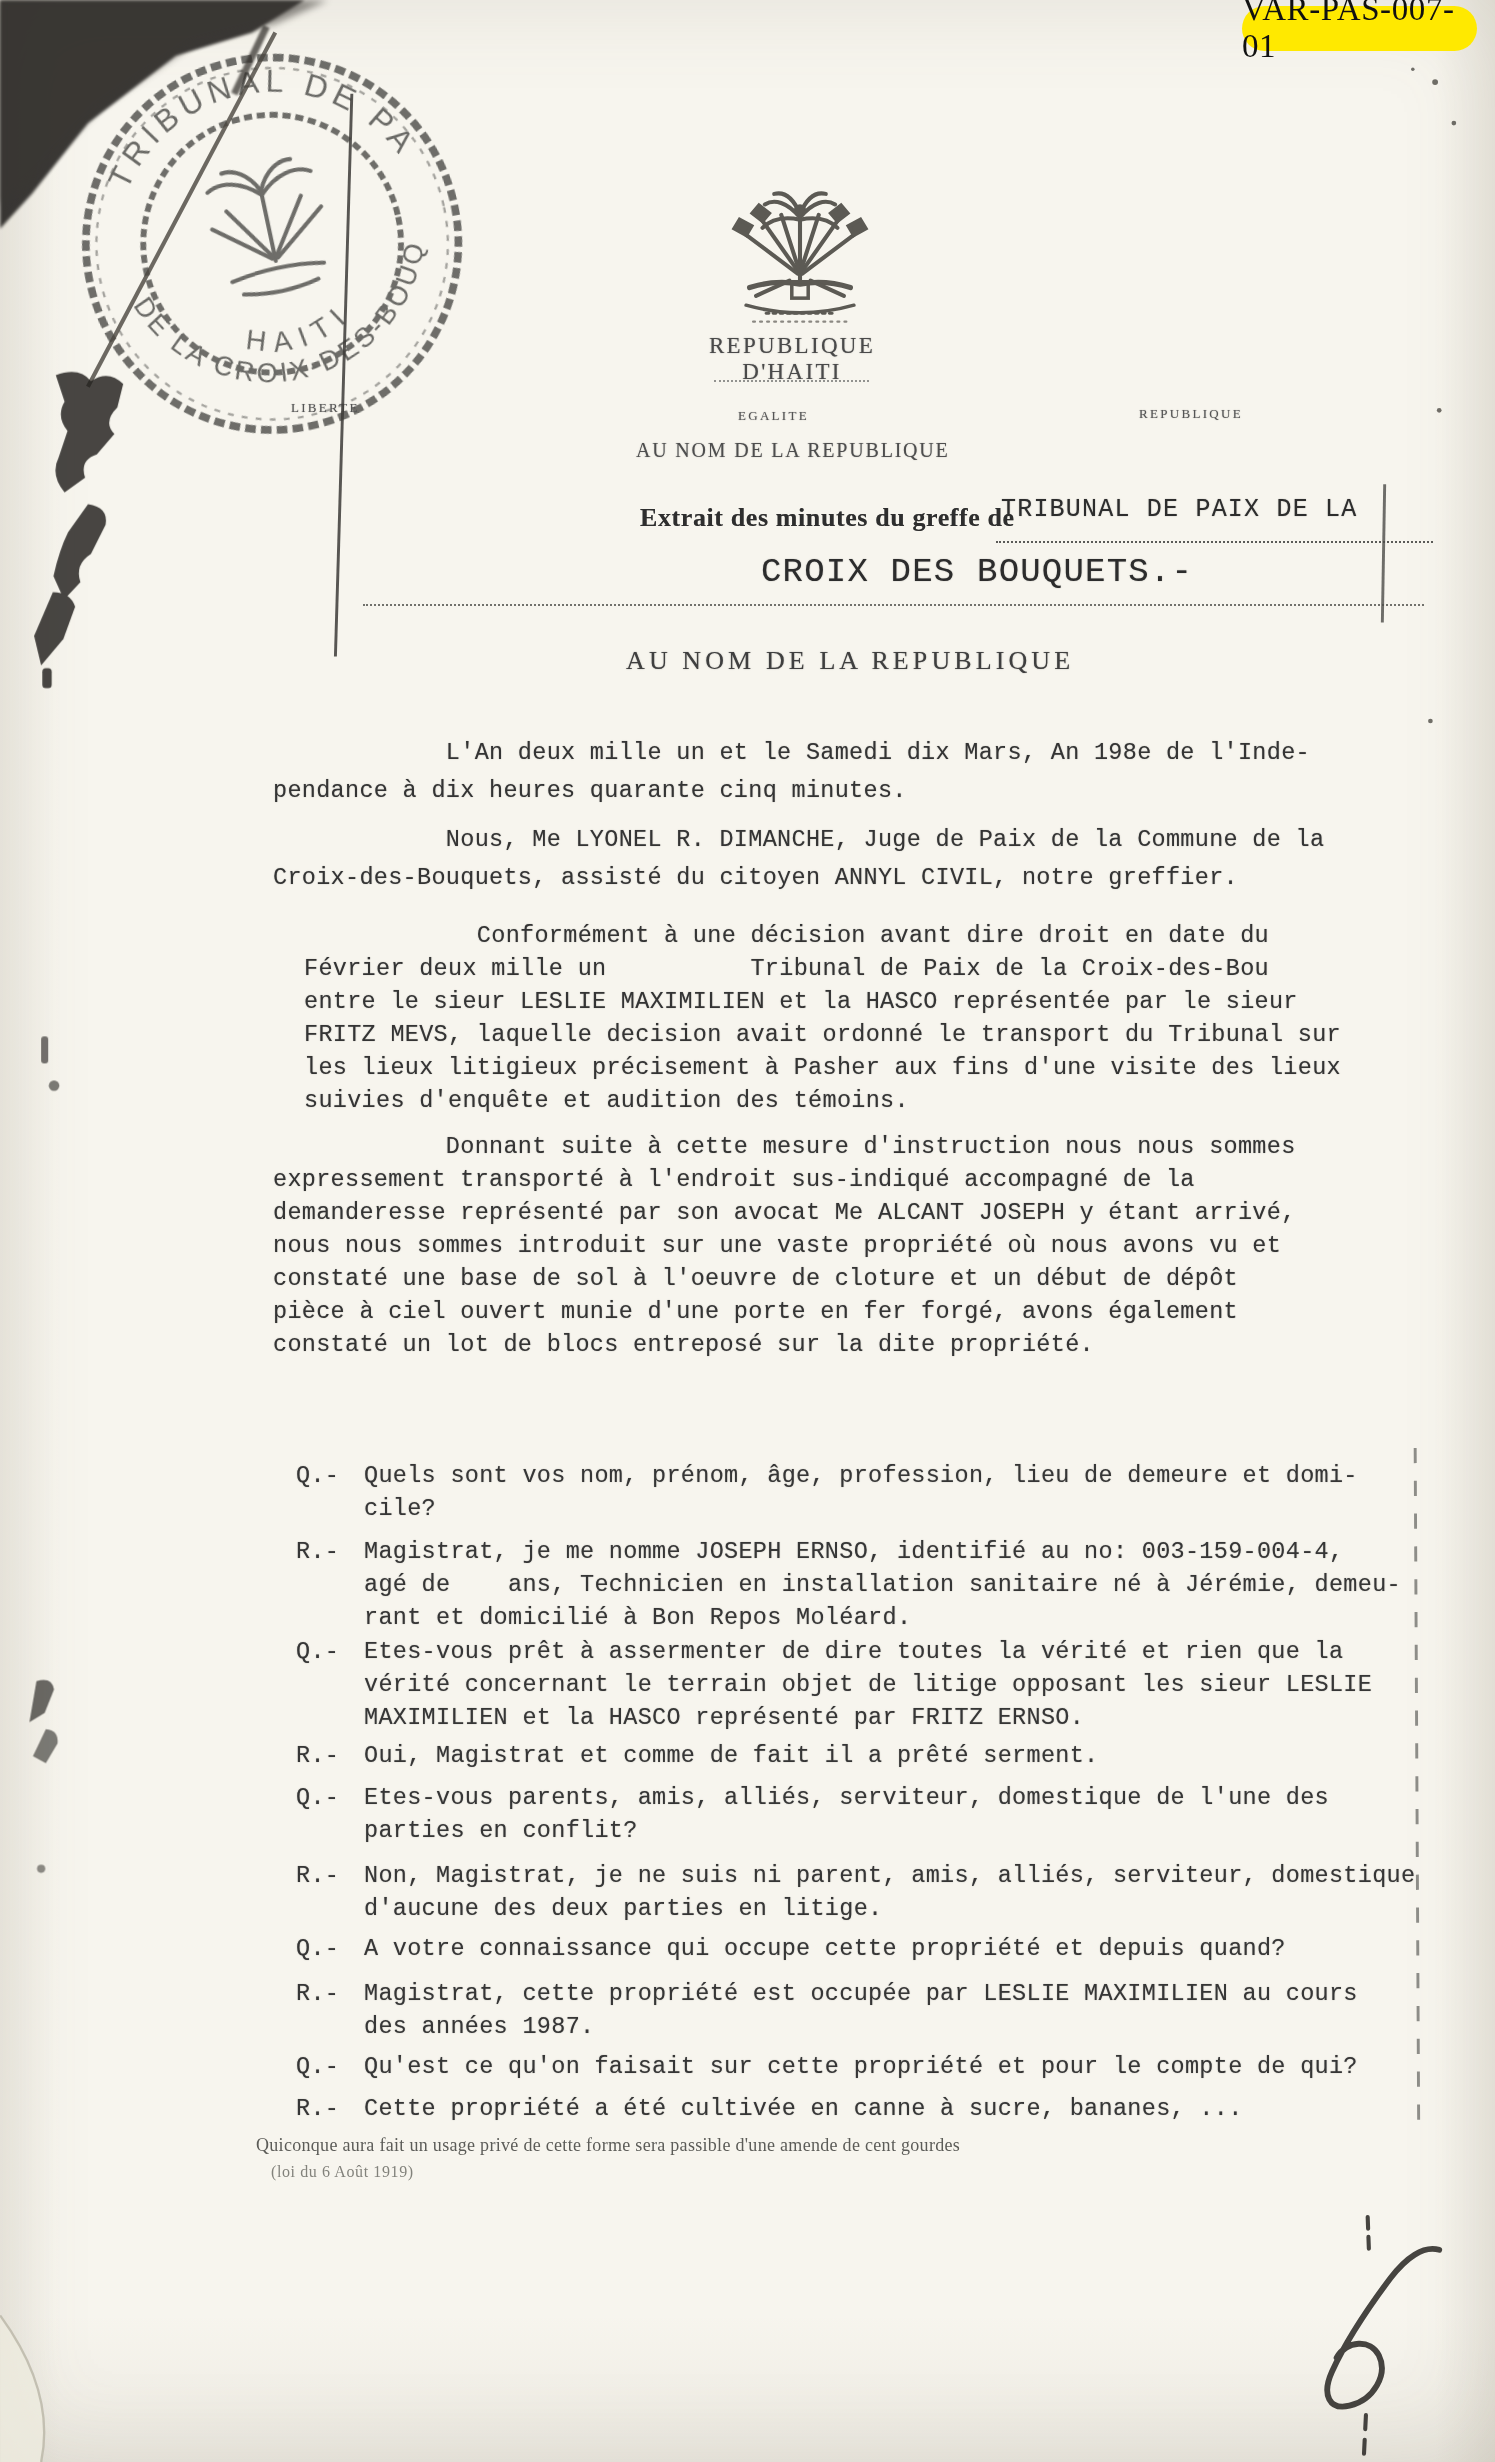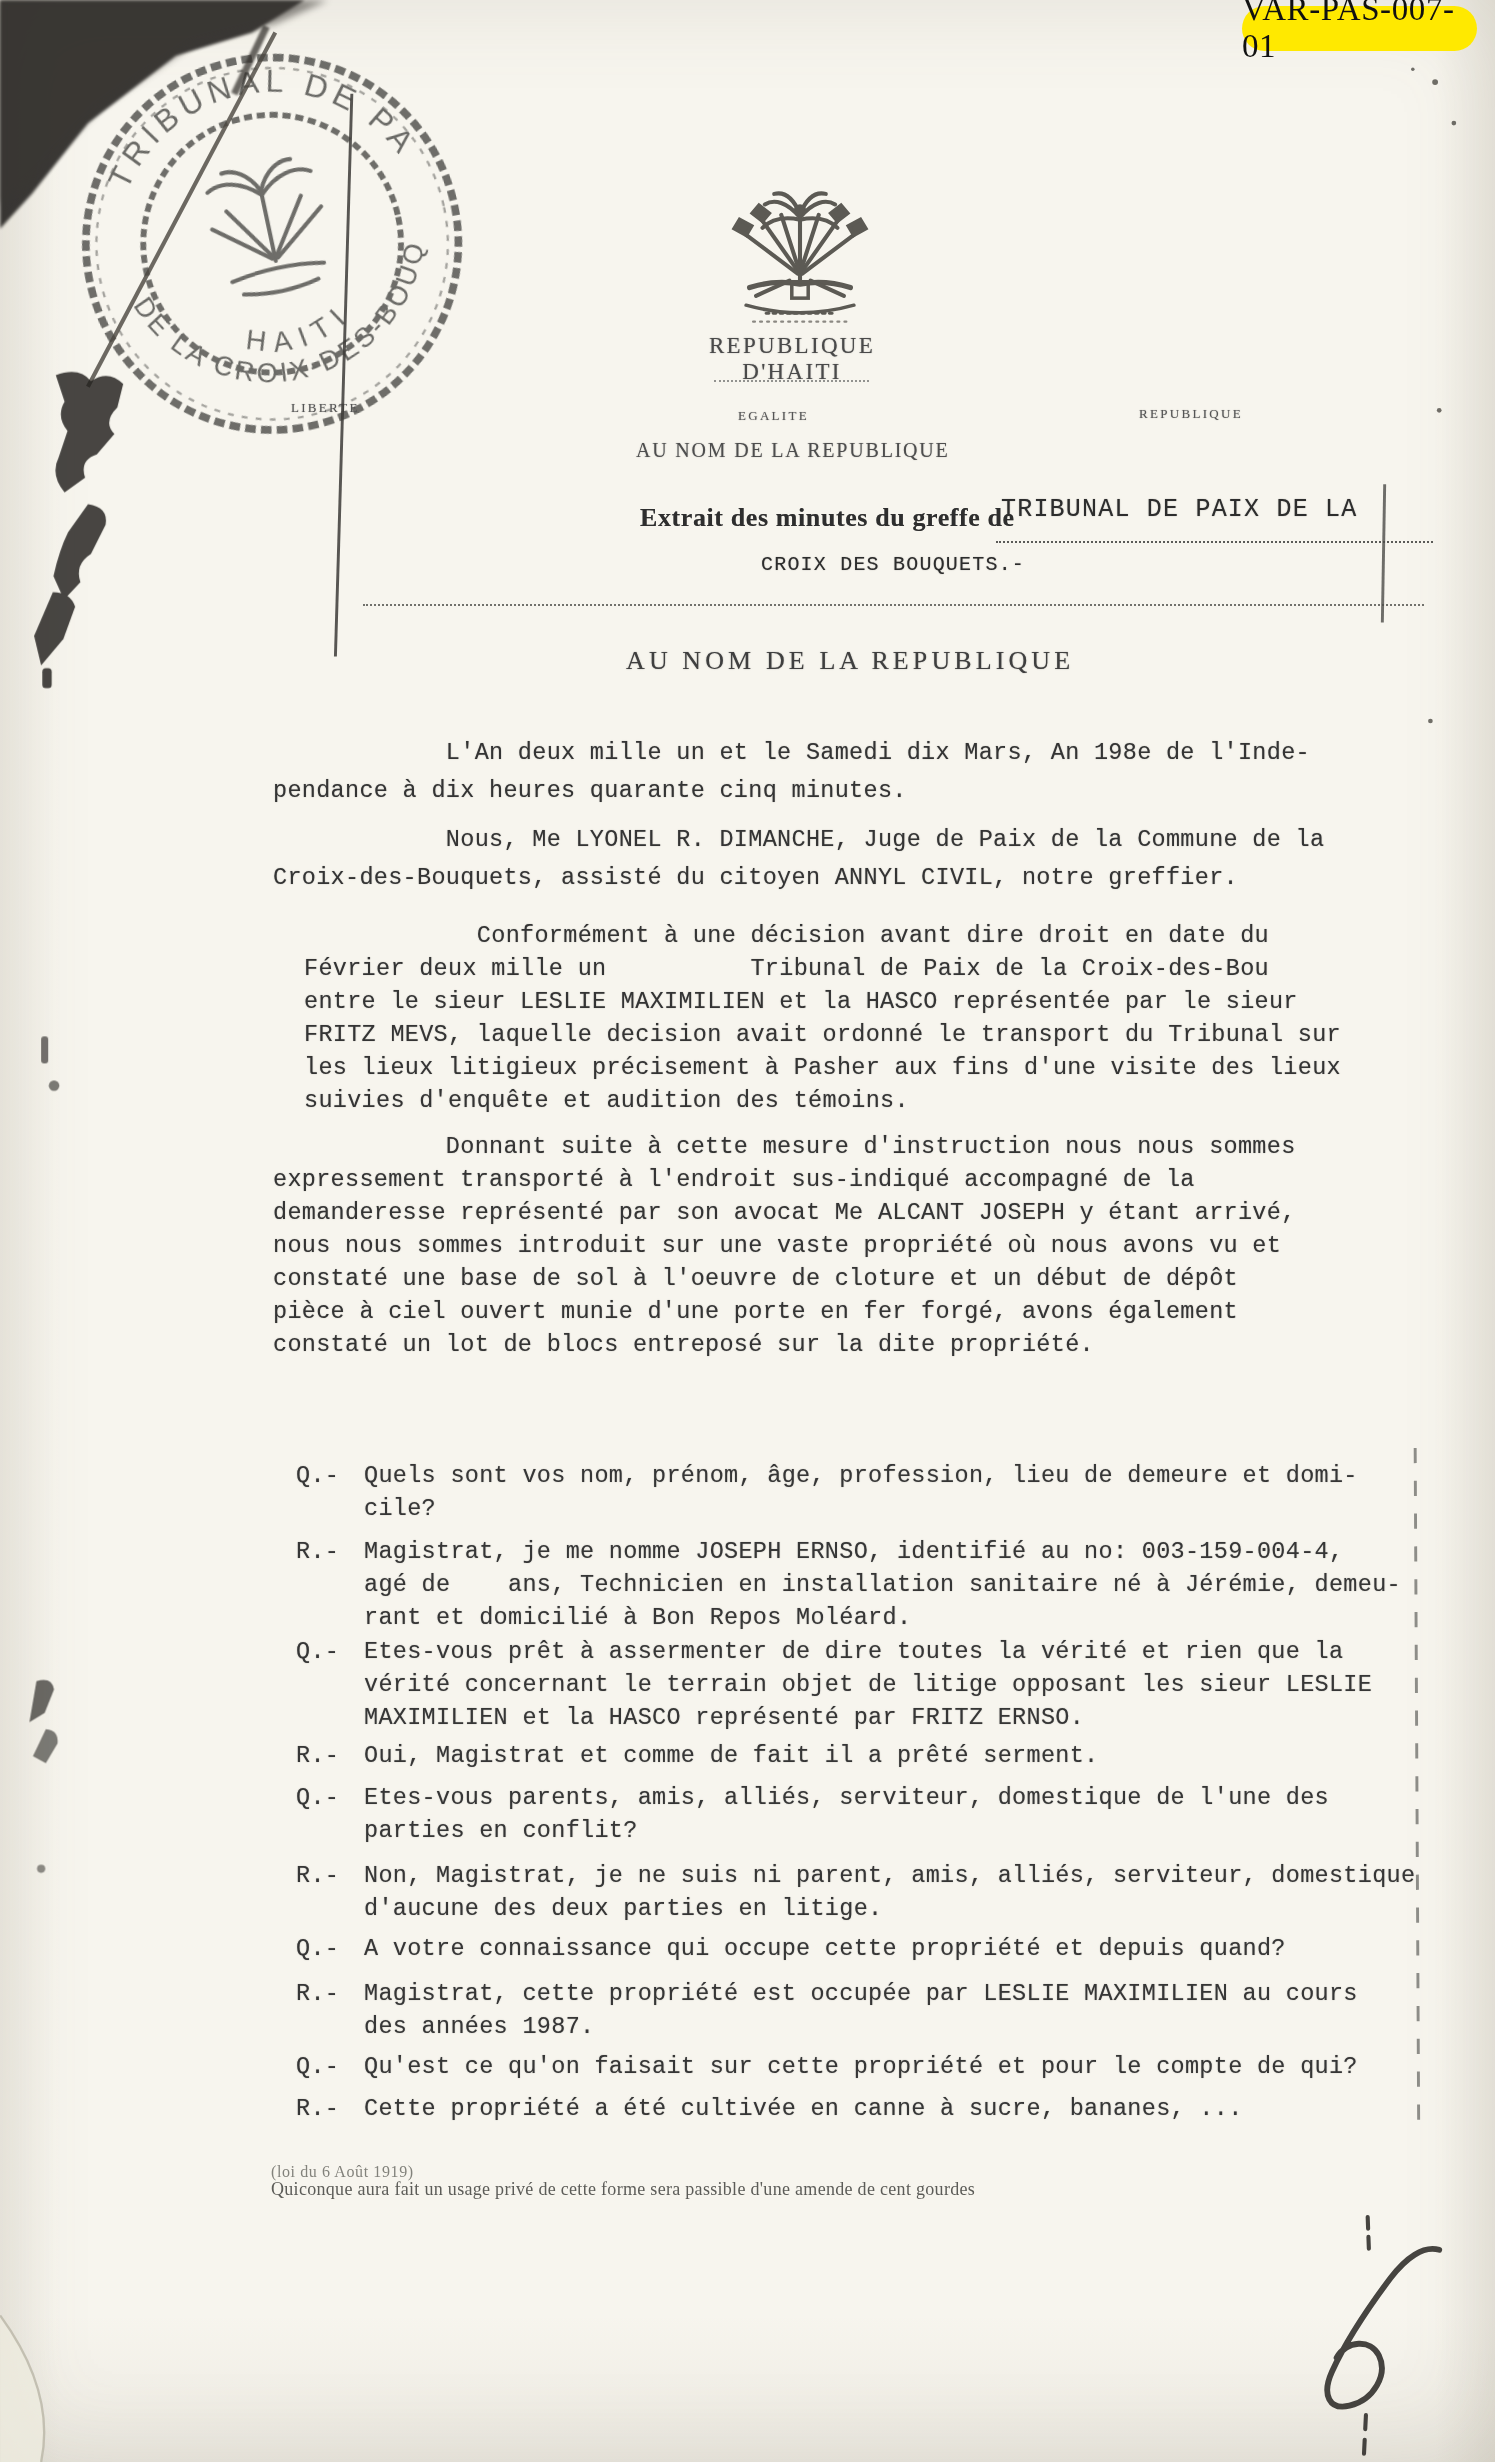--- a/index.html
+++ b/index.html
@@ -60,31 +60,31 @@
   .tribunal-typed{
     position:absolute; left:1001px; top:495px;
     font-family:"Liberation Mono","DejaVu Sans Mono",monospace;
     font-size:25px; letter-spacing:1.2px; color:#2d2d2d;
     text-shadow:0 0 1.2px rgba(40,40,40,.45);
   }
   .dotline1{position:absolute; left:996px; top:541px; width:437px; border-top:2.3px dotted #5b5b58; filter:blur(0.2px);}
   .croix-typed{
     position:absolute; left:761px; top:553px;
     font-family:"Liberation Mono","DejaVu Sans Mono",monospace;
-    font-size:20px; letter-spacing:1.2px; color:#2c2c2c;
+    font-size:34px; letter-spacing:1.2px; color:#2c2c2c;
     text-shadow:0 0 1.2px rgba(40,40,40,.45);
   }
   .dotline2{position:absolute; left:363px; top:604px; width:1061px; border-top:2.3px dotted #63635f; filter:blur(0.2px); opacity:.9;}
   .aunom2{
     position:absolute; left:626px; top:646px; font-size:26px; letter-spacing:4.1px;
     color:#3f3f3f; text-shadow:0 0 1.2px rgba(55,55,55,.55);
   }
   .footer1{
-    position:absolute; left:271px; top:2135px; font-size:18px; color:#5c5c58;
-    letter-spacing:0.3px; filter:blur(0.2px);margin-top:44px;
+    position:absolute; left:256px; top:2135px; font-size:18px; color:#5c5c58;
+    letter-spacing:0.3px; filter:blur(0.2px);
   }
   .footer2{
     position:absolute; left:271px; top:2163px; font-size:16px; color:#6e6e68;
     letter-spacing:0.6px; filter:blur(0.4px); opacity:.85;
   }
   svg{display:block;}
   .abs{position:absolute;}
 </style>
 </head>
 <body>

